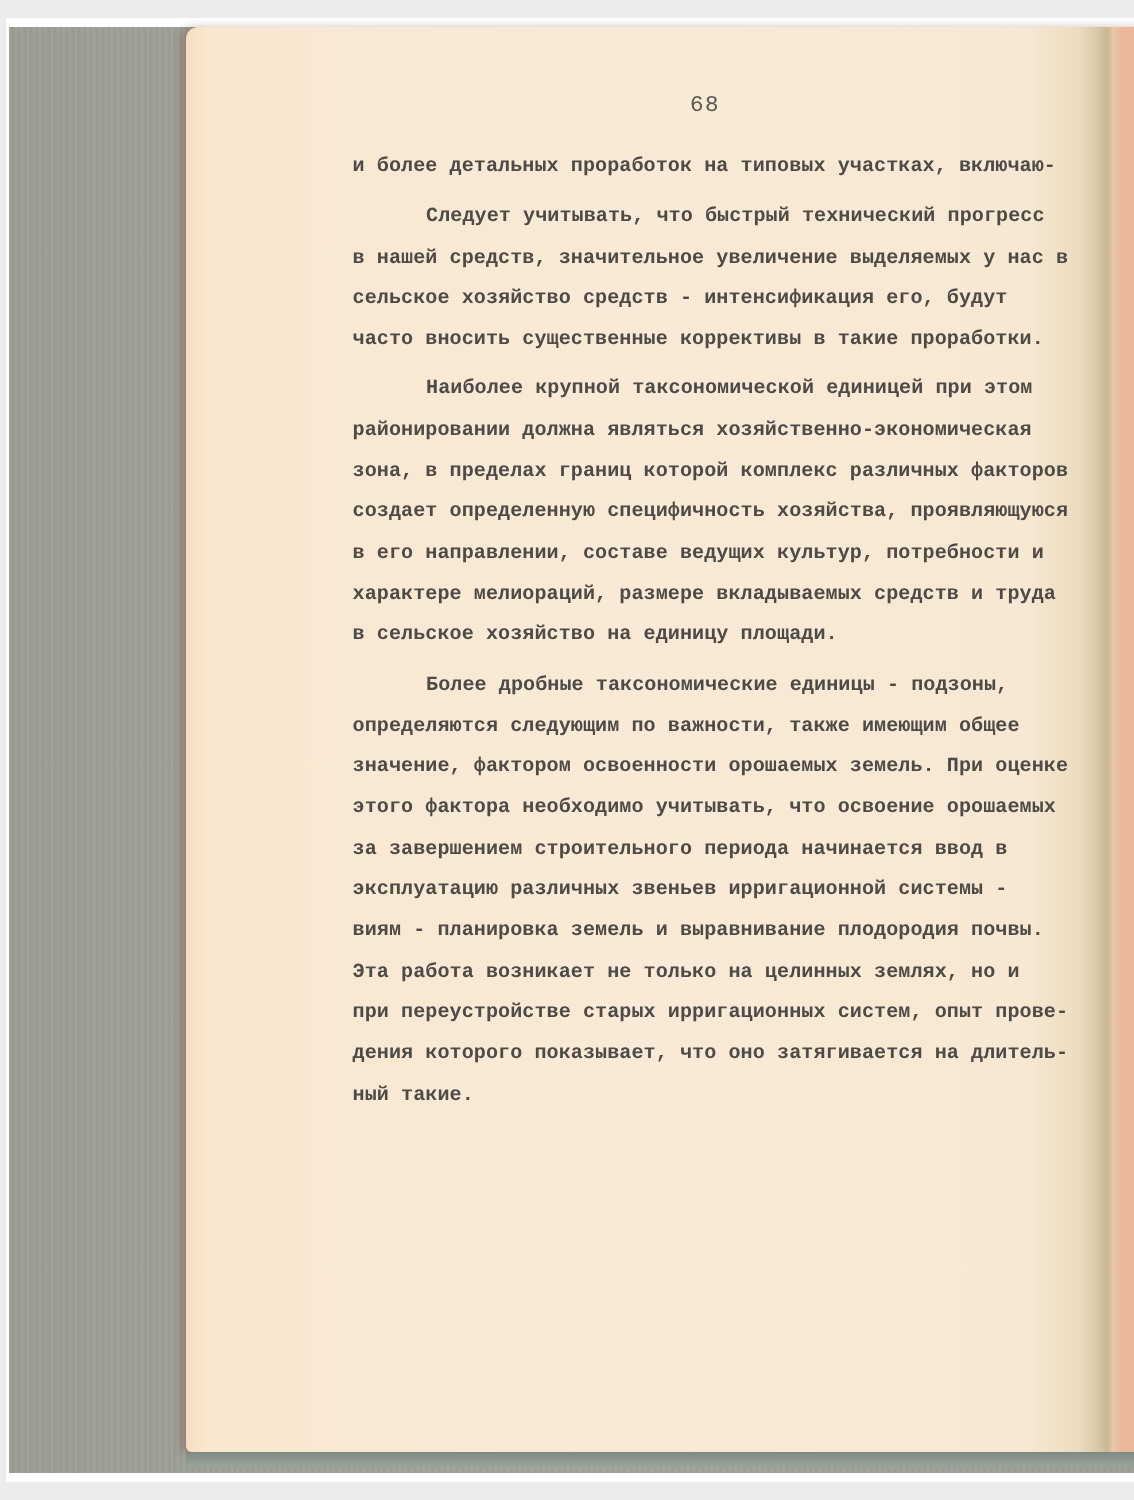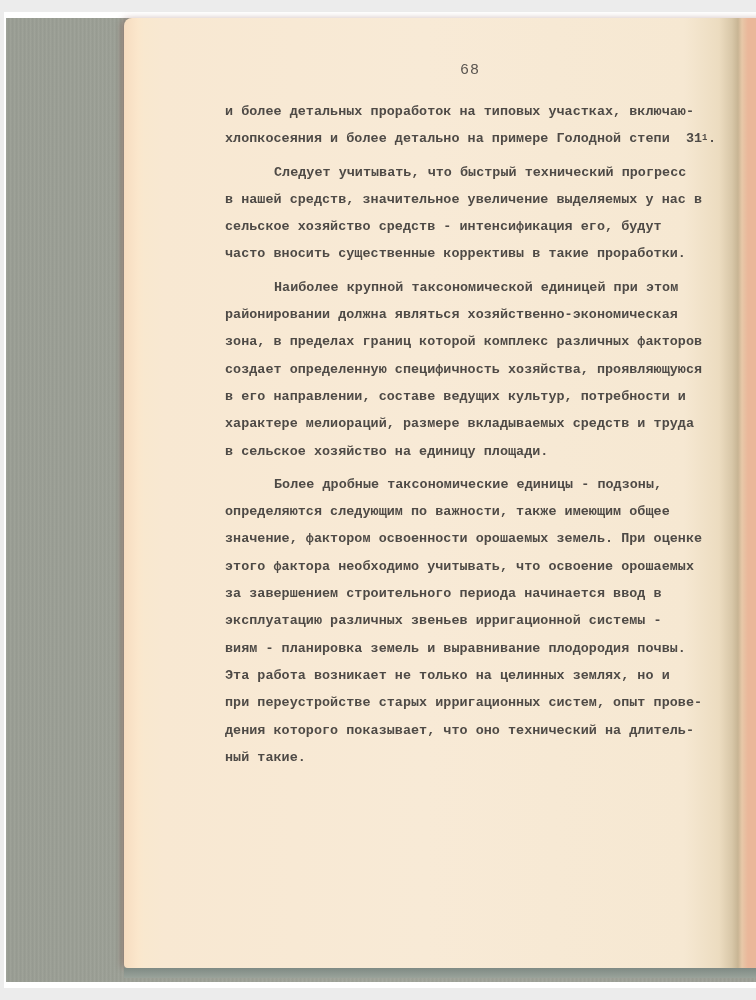--- a/index.html
+++ b/index.html
@@ -58,21 +58,21 @@
     .page-number {
       position: absolute;
       left: 336px;
       top: 44px;
       font-size: 15px;
       color: #5a5550;
       letter-spacing: 1px;
     }
     .text-block {
       position: absolute;
-      left: 101px;
+      left: 111px;
       top: 80px;
       width: 500px;
       color: #4e4a46;
       font-size: 13.4px;
       line-height: 27.3px;
       letter-spacing: 0.05px;
       font-weight: bold;
       font-family: Liberation Mono, monospace;
     }
     .line {
@@ -96,21 +96,20 @@
   <div class="bed-stripes"></div>
 </div>
 
 <div class="page">
   <div class="page-number">68</div>
 
   <div class="text-block">
 
     <div>
       <span class="line">и более детальных проработок на типовых участках, включаю-</span>
-      <span class="line" style="position:relative;"><span>хлопкосеяния и более детально на примере Голодной степи  31</span><span style="position:relative;"><span class="footnote-mark">1</span></span><span style="padding-left:6px;">.</span></span>
     </div>
 
     <div class="para-gap"></div>
 
     <div>
       <span class="line indent">Следует учитывать, что быстрый технический прогресс</span>
       <span class="line">в нашей средств, значительное увеличение выделяемых у нас в</span>
       <span class="line">сельское хозяйство средств - интенсификация его, будут</span>
       <span class="line">часто вносить существенные коррективы в такие проработки.</span>
     </div>
@@ -132,17 +131,17 @@
     <div>
       <span class="line indent">Более дробные таксономические единицы - подзоны,</span>
       <span class="line">определяются следующим по важности, также имеющим общее</span>
       <span class="line">значение, фактором освоенности орошаемых земель. При оценке</span>
       <span class="line">этого фактора необходимо учитывать, что освоение орошаемых</span>
       <span class="line">за завершением строительного периода начинается ввод в</span>
       <span class="line">эксплуатацию различных звеньев ирригационной системы -</span>
       <span class="line">виям - планировка земель и выравнивание плодородия почвы.</span>
       <span class="line">Эта работа возникает не только на целинных землях, но и</span>
       <span class="line">при переустройстве старых ирригационных систем, опыт прове-</span>
-      <span class="line">дения которого показывает, что оно технический на длитель-</span>
+      <span class="line">дения которого показывает, что оно затягивается на длитель-</span>
       <span class="line">ный такие.</span>
     </div>
   </div>
 </div>
 
 </body></html>

